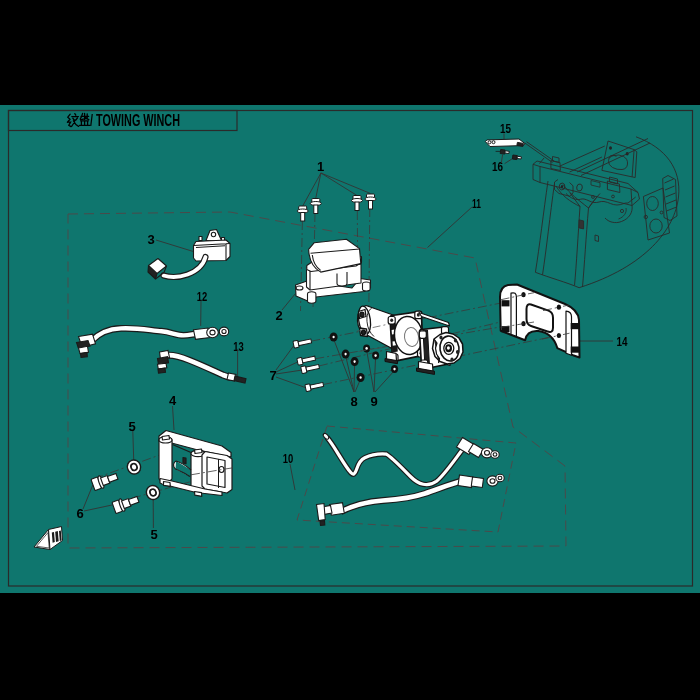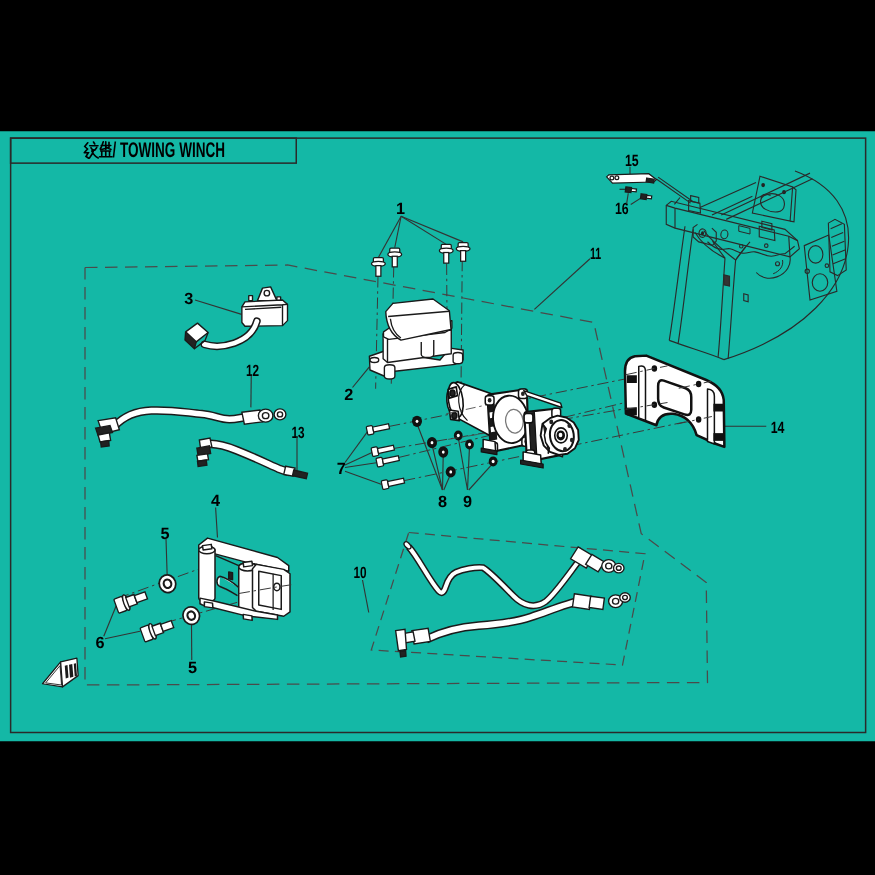--- a/index.html
+++ b/index.html
@@ -1,16 +1,16 @@
 <!DOCTYPE html>
 <html><head>
 <meta charset="utf-8">
 <style>
 html,body{margin:0;padding:0;background:#fff;}
-#page{position:relative;width:700px;height:700px;overflow:hidden;background:#14b8a6;
+#page{position:relative;width:700px;height:700px;overflow:hidden;background:#0f766e;
 font-family:"Liberation Sans",sans-serif;}
 svg{position:absolute;left:0;top:0;}
 </style>
 </head>
 <body>
 <div id="page">
 <svg width="700" height="700" viewBox="0 0 700 700">
 
 <rect x="0" y="0" width="700" height="105" fill="#000"></rect>
 <rect x="0" y="593" width="700" height="107" fill="#000"></rect>

